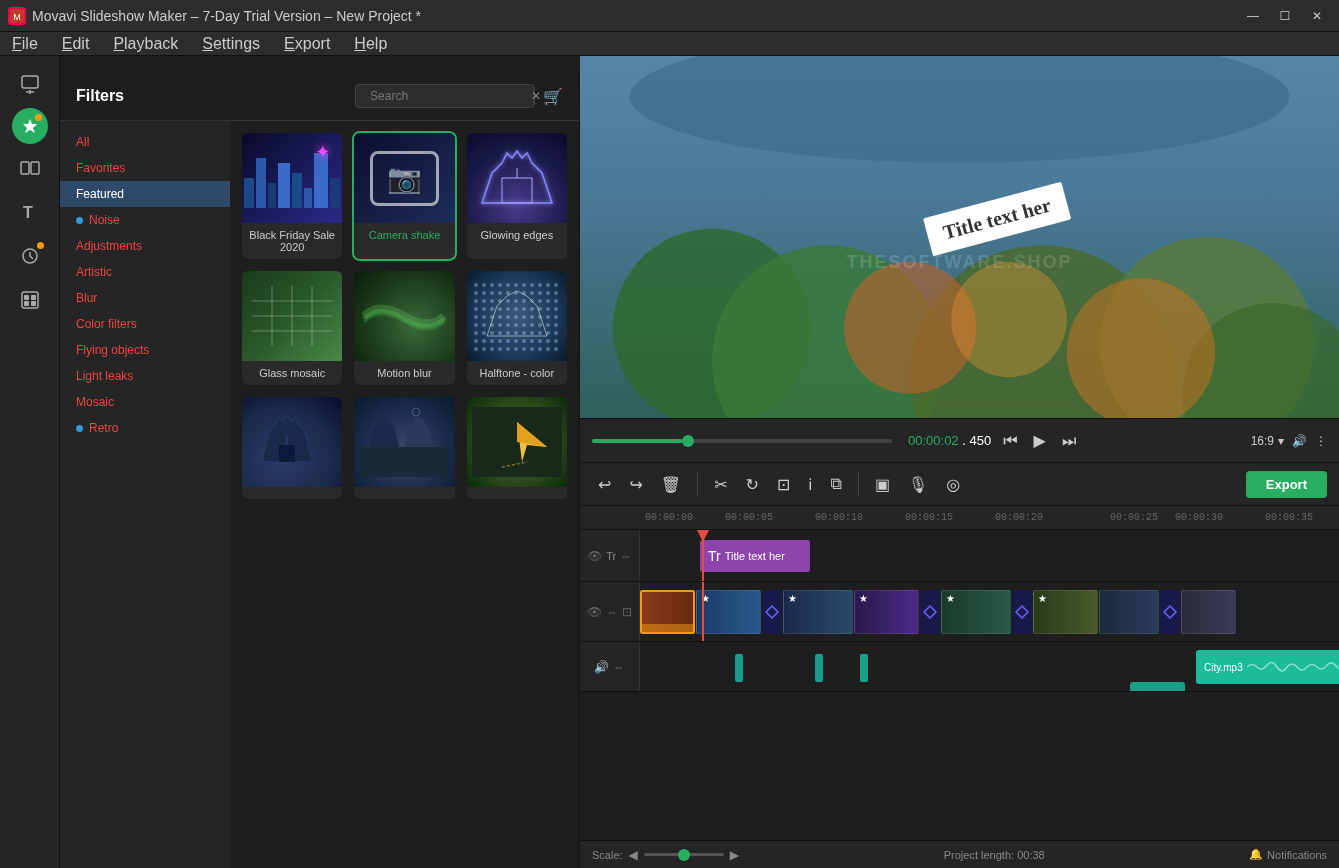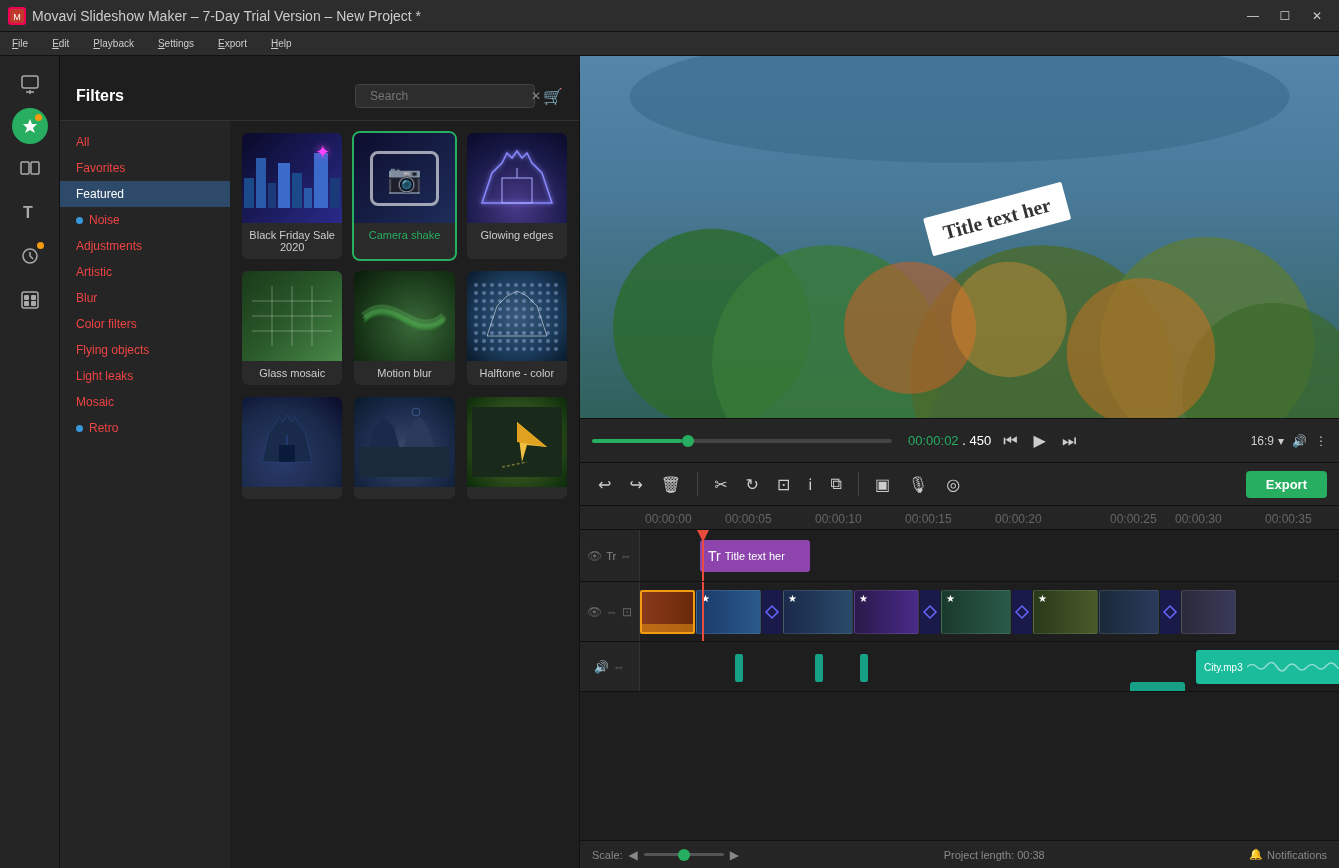--- a/index.html
+++ b/index.html
@@ -7,21 +7,21 @@
 
     
     #titlebar { background: #2d2d2d; height: 32px; display: flex; align-items: center; padding: 0 8px; border-bottom: 1px solid #111; }
     #titlebar .app-icon { width: 18px; height: 18px; background: #e05; border-radius: 3px; margin-right: 6px; display: flex; align-items: center; justify-content: center; font-size: 10px; color: white; }
     #titlebar .title { font-size: 14px; color: #ccc; flex: 1; }
     #titlebar .win-controls { display: flex; gap: 4px; }
     #titlebar .win-btn { width: 28px; height: 20px; background: transparent; border: none; color: #ccc; cursor: pointer; display: flex; align-items: center; justify-content: center; font-size: 12px; }
 
     
     #menubar { background: #2d2d2d; height: 24px; display: flex; align-items: center; padding: 0 8px; gap: 16px; border-bottom: 1px solid #111; }
-    #menubar .menu-item { font-size: 10px; color: #ccc; cursor: pointer; padding: 2px 4px; }
+    #menubar .menu-item { font-size: 16px; color: #ccc; cursor: pointer; padding: 2px 4px; }
     #menubar .menu-item u { text-decoration: underline; }
 
     
     #main { display: flex; height: calc(868px - 56px); }
 
     
     #sidebar-icons { width: 60px; background: #252525; display: flex; flex-direction: column; align-items: center; padding-top: 8px; gap: 4px; border-right: 1px solid #111; }
     .side-icon { width: 40px; height: 40px; display: flex; align-items: center; justify-content: center; border-radius: 4px; cursor: pointer; color: #aaa; font-size: 18px; position: relative; }
     .side-icon .dot { position: absolute; top: 6px; right: 6px; width: 7px; height: 7px; border-radius: 50%; background: #f39c12; }
     .side-icon.green-circle { background: #27ae60; color: white; border-radius: 50%; width: 36px; height: 36px; }
@@ -74,21 +74,21 @@
 
     
     #timeline-toolbar { height: 44px; background: #252525; display: flex; align-items: center; padding: 0 12px; gap: 6px; border-top: 1px solid #111; border-bottom: 1px solid #111; }
     .tl-btn { background: transparent; border: none; color: #ccc; cursor: pointer; font-size: 16px; padding: 4px 6px; }
     .tl-separator { width: 1px; height: 24px; background: #444; margin: 0 4px; }
     .export-btn { margin-left: auto; background: #27ae60; color: white; border: none; border-radius: 4px; padding: 6px 20px; font-size: 13px; cursor: pointer; font-weight: 600; }
 
     
     #timeline { flex: 1; background: #1e1e1e; display: flex; flex-direction: column; overflow: hidden; }
     #timeline-ruler { height: 24px; background: #252525; display: flex; align-items: center; padding: 0 0 0 60px; border-bottom: 1px solid #111; overflow: hidden; position: relative; }
-    .ruler-mark { position: absolute; font-size: 12px; color: #666; top: 6px; }
+    .ruler-mark { position: absolute; font-size: 10px; color: #666; top: 6px; font-family: Liberation Mono, monospace; }
     #timeline-tracks { flex: 1; overflow: hidden; position: relative; }
     .track-row { display: flex; height: 60px; border-bottom: 1px solid #111; }
     .track-row.audio-row { height: 50px; }
     .track-controls { width: 60px; background: #252525; display: flex; align-items: center; justify-content: center; gap: 4px; border-right: 1px solid #333; flex-shrink: 0; }
     .track-ctrl-icon { color: #666; cursor: pointer; font-size: 12px; }
     .track-content { flex: 1; position: relative; overflow: hidden; }
 
     
     .title-clip { position: absolute; top: 10px; left: 60px; background: #8e44ad; border-radius: 3px; padding: 4px 8px; font-size: 11px; color: white; white-space: nowrap; display: flex; align-items: center; gap: 4px; height: 32px; width: 110px; }
     .title-clip-icon { font-size: 14px; }
@@ -385,20 +385,21 @@
 
         <circle cx="200" cy="200" r="40" fill="#c0602a" opacity="0.6"></circle>
         <circle cx="340" cy="215" r="45" fill="#d07020" opacity="0.5"></circle>
         <circle cx="260" cy="195" r="35" fill="#e09030" opacity="0.4"></circle>
       </svg>
 
       <div class="preview-title-text">
         <span>Title text her</span>
       </div>
 
+      <div style="position:absolute;bottom:40%;left:50%;transform:translateX(-50%);color:rgba(255,255,255,0.15);font-size:18px;font-weight:bold;white-space:nowrap;letter-spacing:2px;">THESOFTWARE.SHOP</div>
     </div>
 
     <div id="preview-controls">
       <div id="progress-bar">
         <div id="progress-fill"></div>
         <div id="progress-thumb"></div>
       </div>
       <div class="time-display">
         <span class="current">00:00:02</span>
         <span>.</span>

